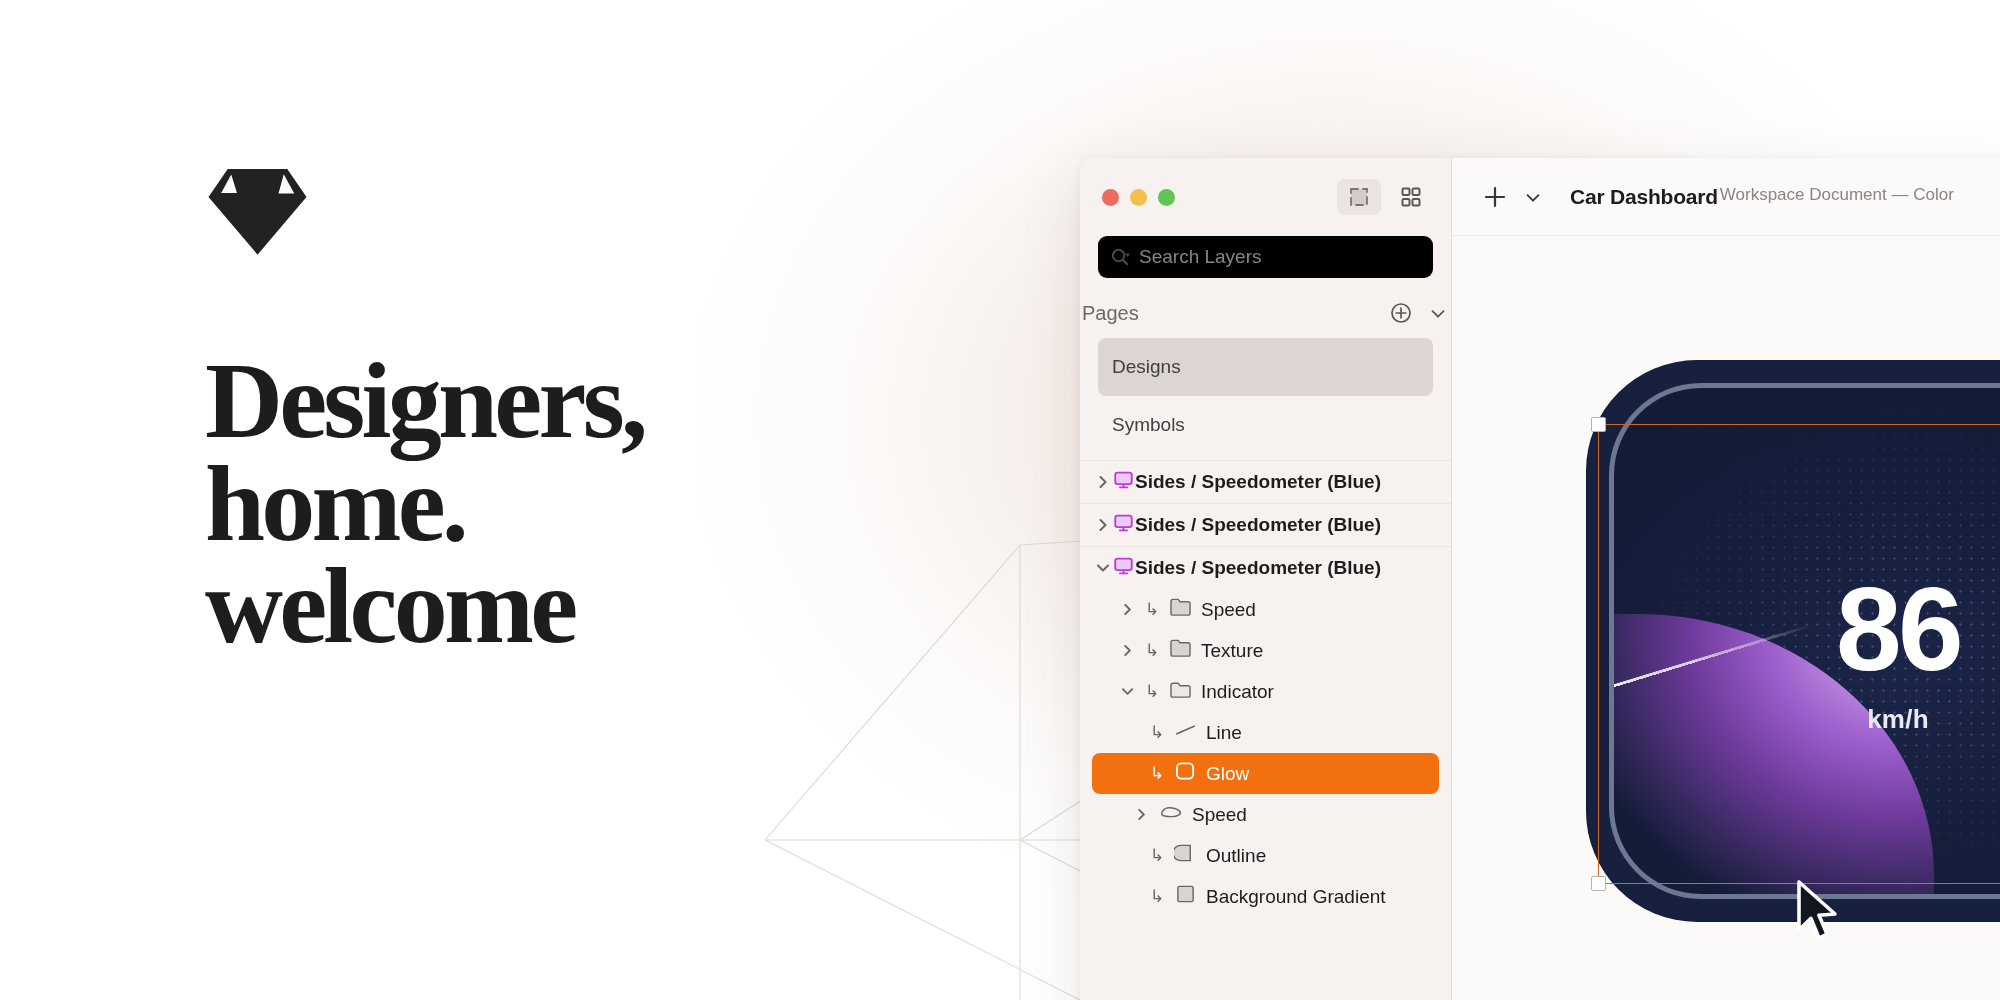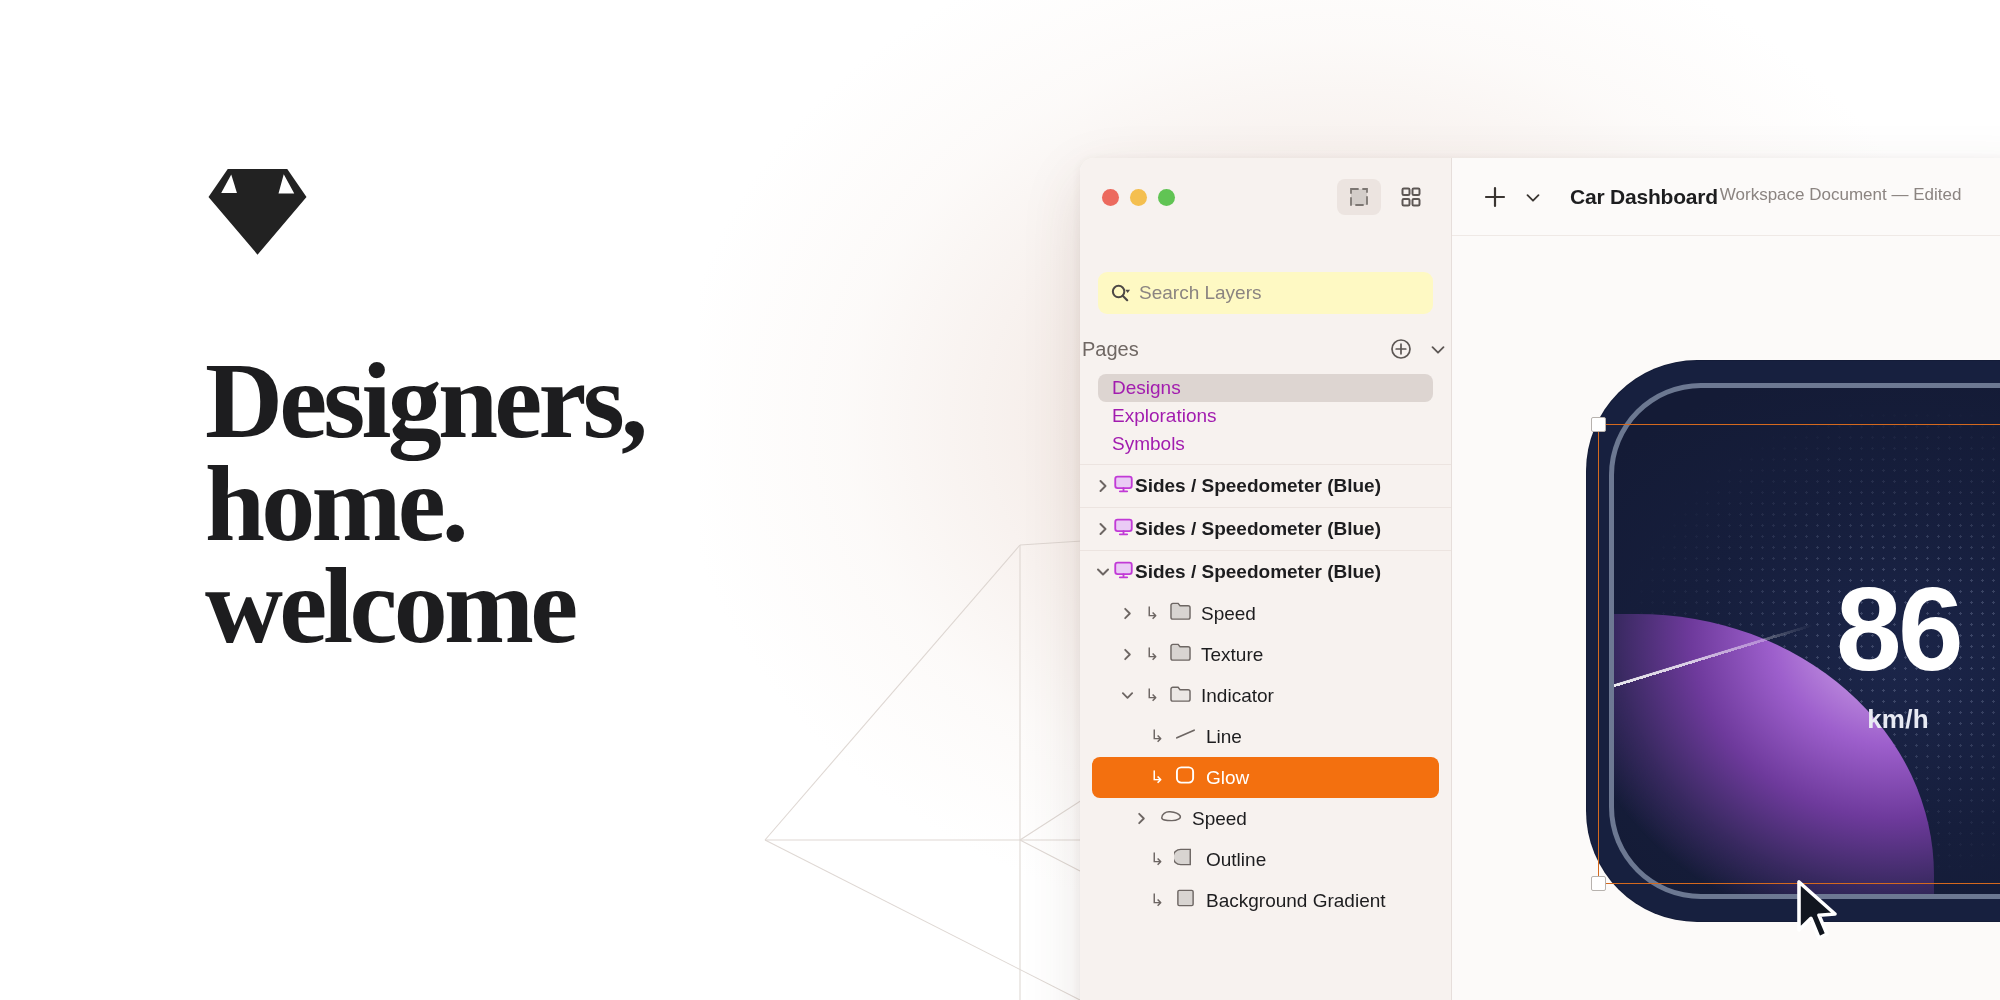--- a/index.html
+++ b/index.html
@@ -58,35 +58,35 @@
   .traffic { display:flex; gap:11px; align-items:center; }
   .tl { width:17px; height:17px; border-radius:50%; }
   .tl.red{background:#ec6a5e;} .tl.yellow{background:#f4bf4f;} .tl.green{background:#61c454;}
   #view-toggles { position:absolute; right:18px; top:50%; transform:translateY(-50%); display:flex; gap:8px; }
   .vt { width:44px; height:36px; border-radius:8px; display:flex; align-items:center; justify-content:center; }
   .vt.active { background:#ece4e0; }
 
   
   #search-wrap { padding:0 18px 10px 18px; }
   #search-field {
-    height:42px; background:#fef9c3; border-radius:9px;
-    display:flex; align-items:center; padding:0 12px; gap:8px;margin-top:36px;
+    height:42px; background:#000000; border-radius:9px;
+    display:flex; align-items:center; padding:0 12px; gap:8px;
   }
   #search-placeholder { color:#8b8481; font-size:19px; }
 
   
   #pages-header {
     height:50px; display:flex; align-items:center; padding:0 2px;
     justify-content:space-between;
   }
   #pages-title { font-size:20px; color:#6f6763; }
   #pages-actions { display:flex; align-items:center; gap:14px; }
   .page-row {
-    height:28px; margin:0 18px; display:flex; align-items:center;
-    padding:0 14px; border-radius:8px; font-size:19px; color:#a21caf;
+    height:58px; margin:0 18px; display:flex; align-items:center;
+    padding:0 14px; border-radius:8px; font-size:19px; color:#404040;
   }
   .page-row.selected { background:#ddd5d1; }
 
   
   #layers { flex:1; overflow:hidden; padding-top:6px; }
   .artboard-row {
     height:43px; display:flex; align-items:center; gap:0;
     padding-left:14px; border-top:1px solid #ece4e0;
     font-size:19px; font-weight:bold; color:#1d1d1f;
   }
@@ -257,23 +257,20 @@
           <path d="M6 10 L12 16 L18 10" fill="none" stroke="#5d5754" stroke-width="2" stroke-linecap="round" stroke-linejoin="round"></path>
         </svg>
       </span>
     </div>
 
     <div>
       <div class="page-row selected">
         <span>Designs</span>
       </div>
       <div class="page-row">
-        <span>Explorations</span>
-      </div>
-      <div class="page-row">
         <span>Symbols</span>
       </div>
     </div>
 
     <div id="layers">
 
       <div class="artboard-row">
         <span class="chev">
           <svg width="14" height="14" viewBox="0 0 14 14">
               <path d="M4.5 2 L9.5 7 L4.5 12" fill="none" stroke="#6d6663" stroke-width="2" stroke-linecap="round" stroke-linejoin="round"></path>
@@ -427,21 +424,21 @@
       <div id="add-group">
         <svg width="30" height="30" viewBox="0 0 30 30">
           <path d="M15 6 V24 M6 15 H24" stroke="#3a3532" stroke-width="2.2" stroke-linecap="round"></path>
         </svg>
         <svg width="22" height="22" viewBox="0 0 24 24">
           <path d="M6 10 L12 16 L18 10" fill="none" stroke="#3a3532" stroke-width="2" stroke-linecap="round" stroke-linejoin="round"></path>
         </svg>
       </div>
       <div id="doc-titles">
         <span id="doc-title">Car Dashboard</span>
-        <span id="doc-subtitle">Workspace Document — Edited</span>
+        <span id="doc-subtitle">Workspace Document — Color</span>
       </div>
     </div>
 
     <div id="canvas">
 
       <div id="speedo">
         <div id="speedo-inner">
           <div id="dots"></div>
           <div id="glow-wedge"></div>
           <div id="glow-edge"></div>

